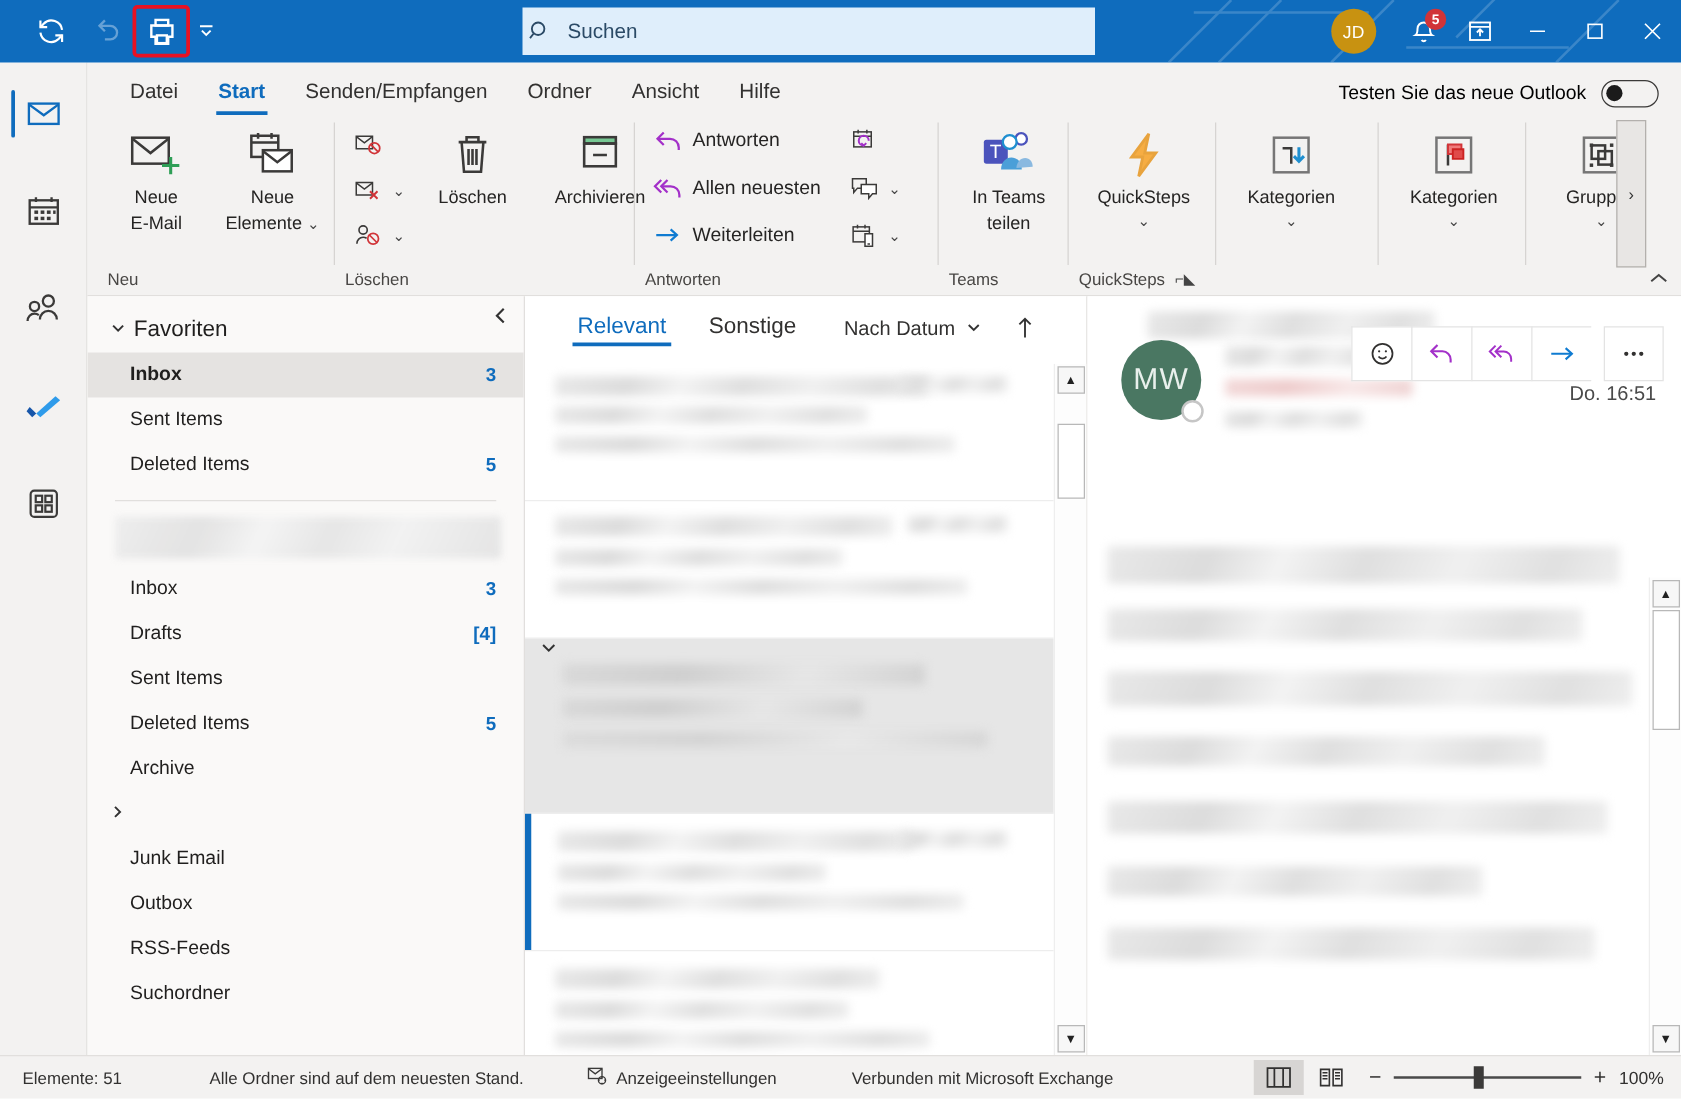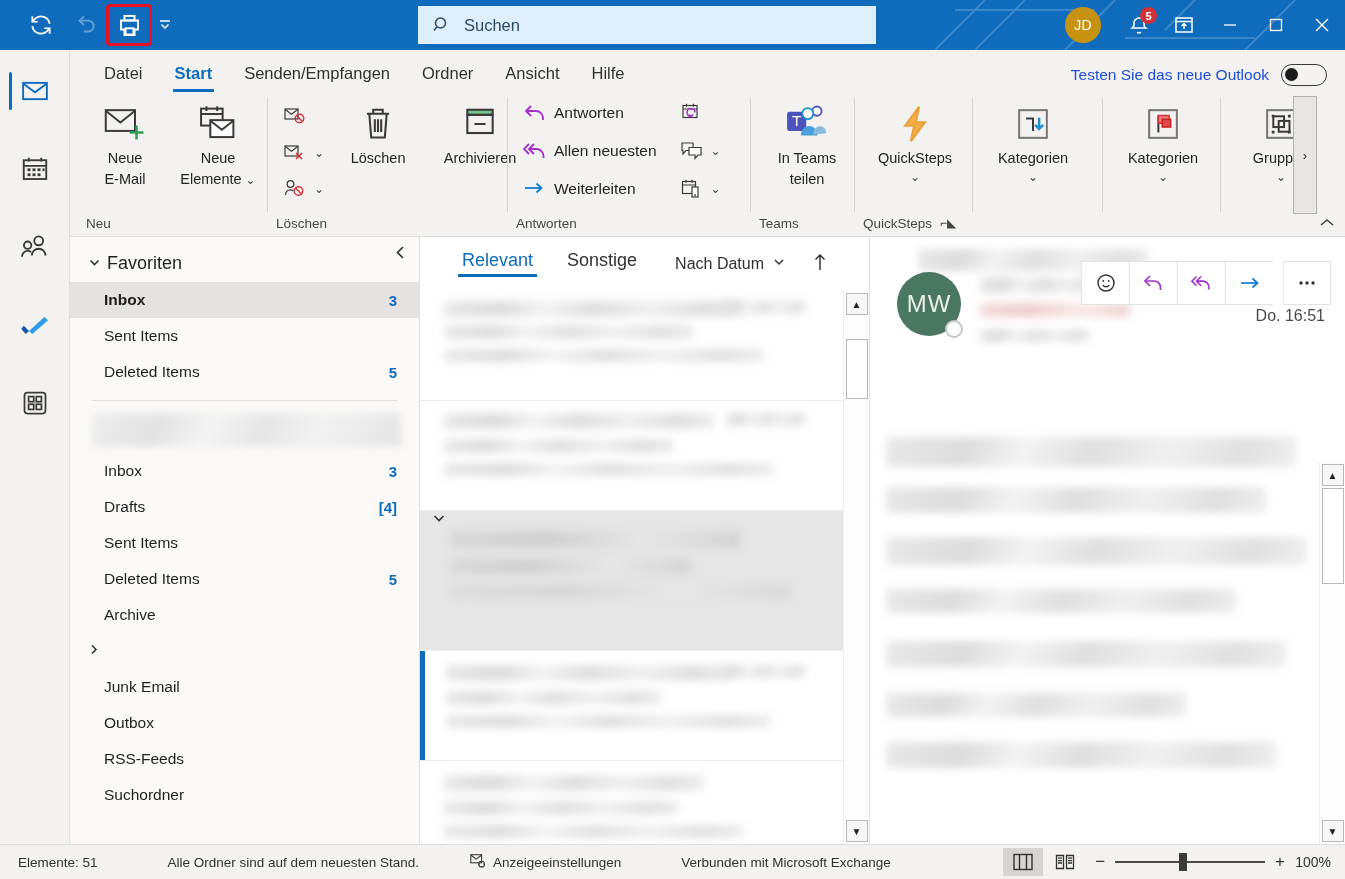--- a/index.html
+++ b/index.html
@@ -27,21 +27,21 @@
     width:42px; height:38px; display:flex; align-items:center; justify-content:center;
     border-radius:2px;
   }
   .qat-btn.disabled { opacity:.45; }
   .qat-btn.highlighted { outline:3px solid #e81123; outline-offset:-1px; border-radius:2px; }
   .qat-chev { width:26px; height:38px; display:flex; align-items:center; justify-content:center; }
 
   .searchwrap { position:absolute; left:418px; top:6px; width:458px; height:38px; }
   .searchbox {
     width:100%; height:38px; background:#dfeefb; display:flex; align-items:center;
-    padding-left:14px; gap:12px; border:none;
+    padding-left:4px; gap:12px; border:none;
   }
   .searchbox .ph { color:#2b4a66; font-size:16.5px; }
 
   .tb-right { position:absolute; right:0; top:0; height:50px; display:flex; align-items:center; }
   .avatar-jd {
     width:36px; height:36px; border-radius:50%; background:#c89211; color:#ffffff;
     display:flex; align-items:center; justify-content:center; font-size:14px; letter-spacing:.3px;
     margin-right:16px;
   }
   .bellwrap { position:relative; width:44px; height:44px; display:flex; align-items:center; justify-content:center; }
@@ -74,21 +74,21 @@
   .tab {
     padding:0 16px; height:38px; display:flex; align-items:center; font-size:16.5px; color:#323130;
     position:relative;
   }
   .tab.active { color:#0f6cbd; font-weight:bold; }
   .tab.active::after {
     content:""; position:absolute; left:14px; right:14px; bottom:0; height:3px; background:#0f6cbd;
   }
   .newoutlook {
     position:absolute; right:18px; bottom:6px; display:flex; align-items:center; gap:12px;
-    font-size:15.5px; color:#1d4ed8;
+    font-size:15.5px; color:#000000;
   }
   .toggle {
     width:46px; height:22px; border-radius:11px; border:1.6px solid #3b3a39; position:relative; background:transparent;
   }
   .toggle .knob { position:absolute; left:3px; top:3px; width:13px; height:13px; border-radius:50%; background:#1b1b1b; }
 
   .grouprow { height:144px; display:flex; align-items:stretch; padding-left:8px; position:relative; }
   .group { display:flex; flex-direction:column; align-items:flex-start; position:relative; padding:0 8px; }
   .group .gcontent { flex:1 1 auto; display:flex; align-items:flex-start; padding-top:6px; gap:2px; }
   .group .glabel { font-size:13.5px; color:#484644; height:26px; display:flex; align-items:center; gap:8px; }

